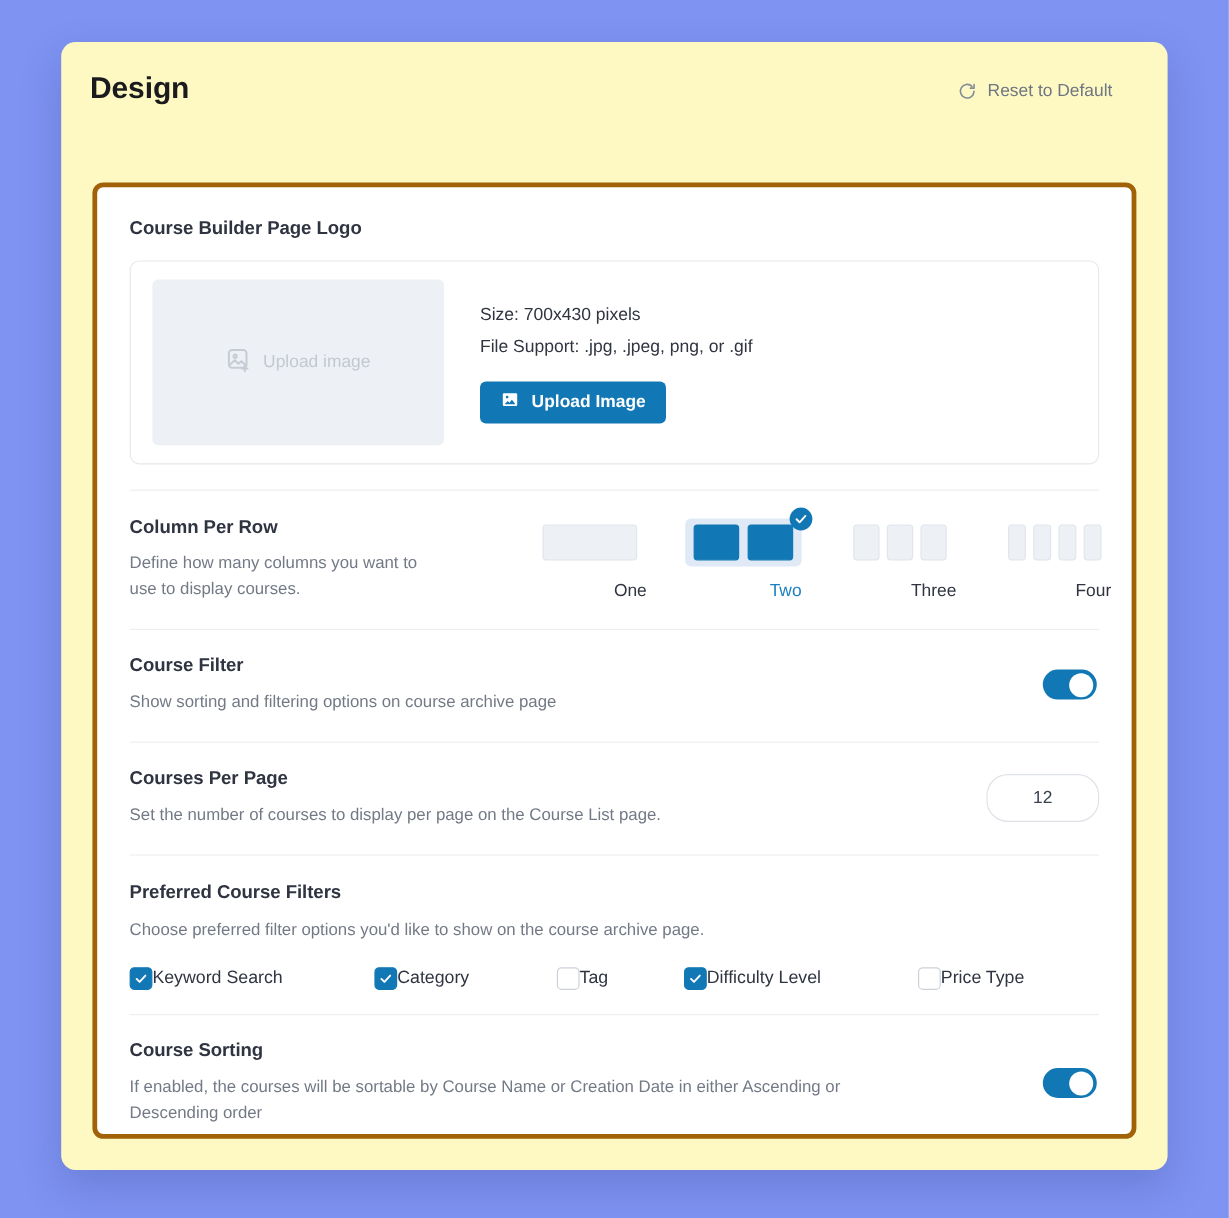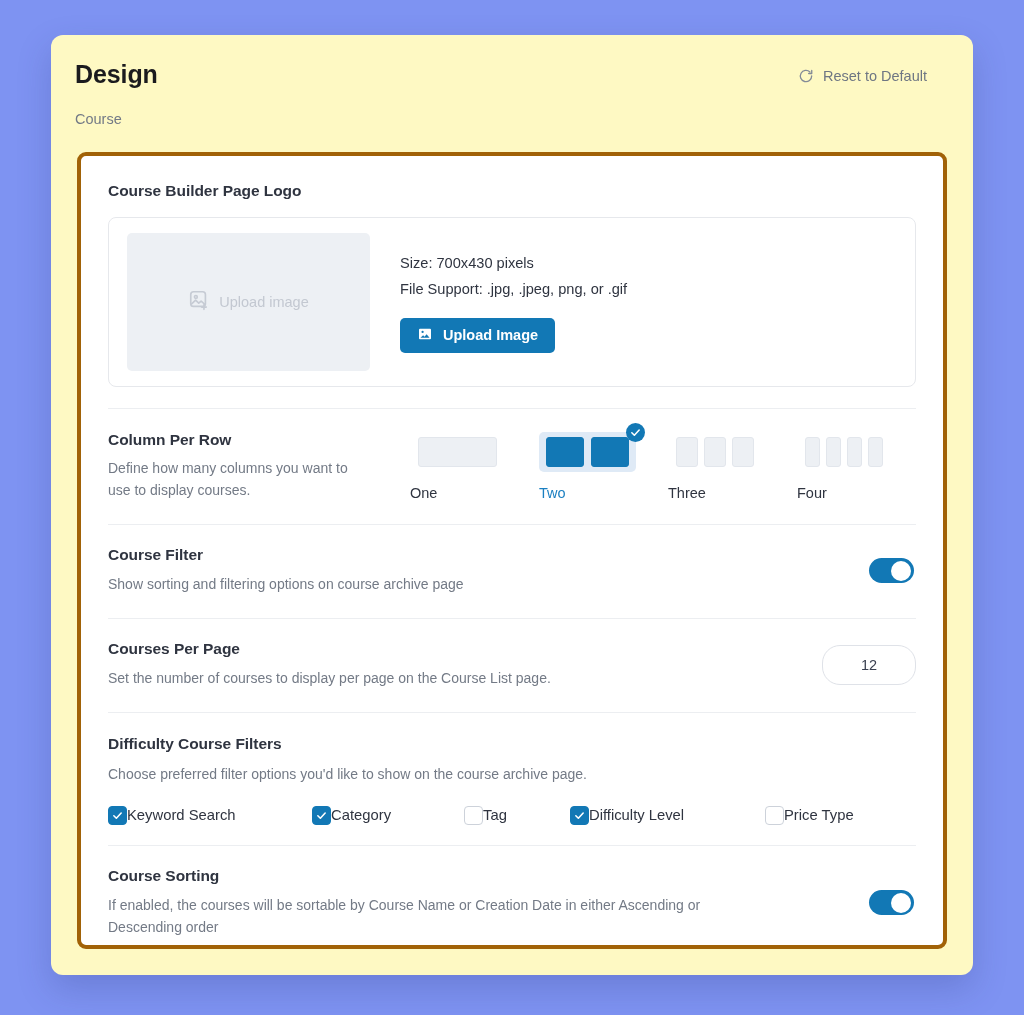--- a/index.html
+++ b/index.html
@@ -157,21 +157,21 @@
   .col-options {
     display: flex;
     gap: 0;
     flex: 1;
     padding-top: 1px;
   }
   .col-opt {
     width: 129px;
     display: flex;
     flex-direction: column;
-    align-items: flex-start;
+    align-items: flex-end;
     cursor: pointer;
     position: relative;
   }
   .col-vis {
     position: relative;
     height: 40px;
     display: flex;
     align-items: center;
     justify-content: center;
     gap: 6px;
@@ -302,21 +302,20 @@
     white-space: nowrap;
   }
 </style>
 </head>
 <body>
 
 <div class="window">
 
   <div class="header">
     <div class="page-title">Design</div>
-    <div class="breadcrumb">Course</div>
 
     <button class="reset-btn">
       <span>
         <svg width="16" height="16" viewBox="0 0 24 24" fill="none" stroke="#838b97" stroke-width="2" stroke-linecap="round" stroke-linejoin="round">
           <path d="M20.5 12a8.5 8.5 0 1 1-2.6-6.1"></path>
           <polyline points="20.6,3.6 20.6,8.2 16,8.2"></polyline>
         </svg>
       </span>
       <span>Reset to Default</span>
     </button>
@@ -426,21 +425,21 @@
       <div class="texts">
         <div class="sec-title">Courses Per Page</div>
         <div class="sec-desc">Set the number of courses to display per page on the Course List page.</div>
       </div>
       <input class="num-field" type="text" value="12" style="">
     </div>
 
     <div class="row-divider"></div>
 
     <div class="sec-filters">
-      <div class="sec-title">Difficulty Course Filters</div>
+      <div class="sec-title">Preferred Course Filters</div>
       <div class="sec-desc">Choose preferred filter options you'd like to show on the course archive page.</div>
 
       <div class="cb-row">
 
         <label class="cb-item">
           <span class="cb-box on">
             <svg width="11" height="11" viewBox="0 0 24 24" fill="none" stroke="#ffffff" stroke-width="3.4" stroke-linecap="round" stroke-linejoin="round">
                 <polyline points="4,12.5 9.5,18 20,6.5"></polyline>
               </svg>
           </span>

